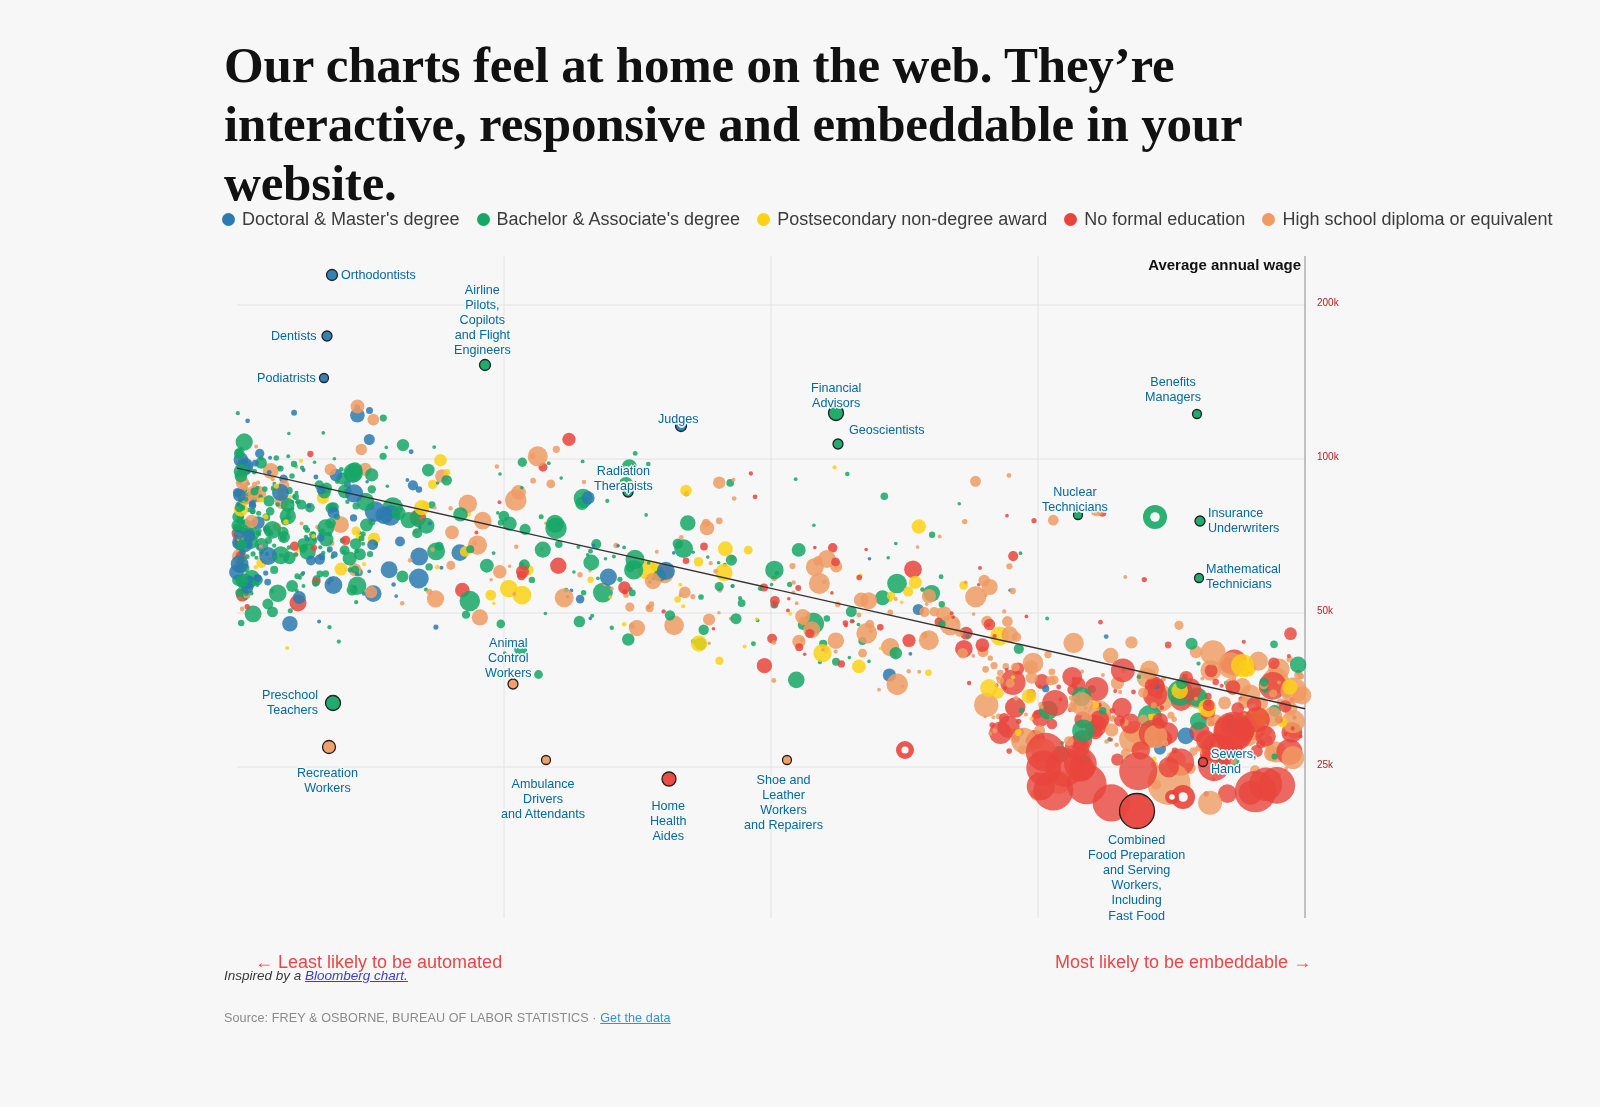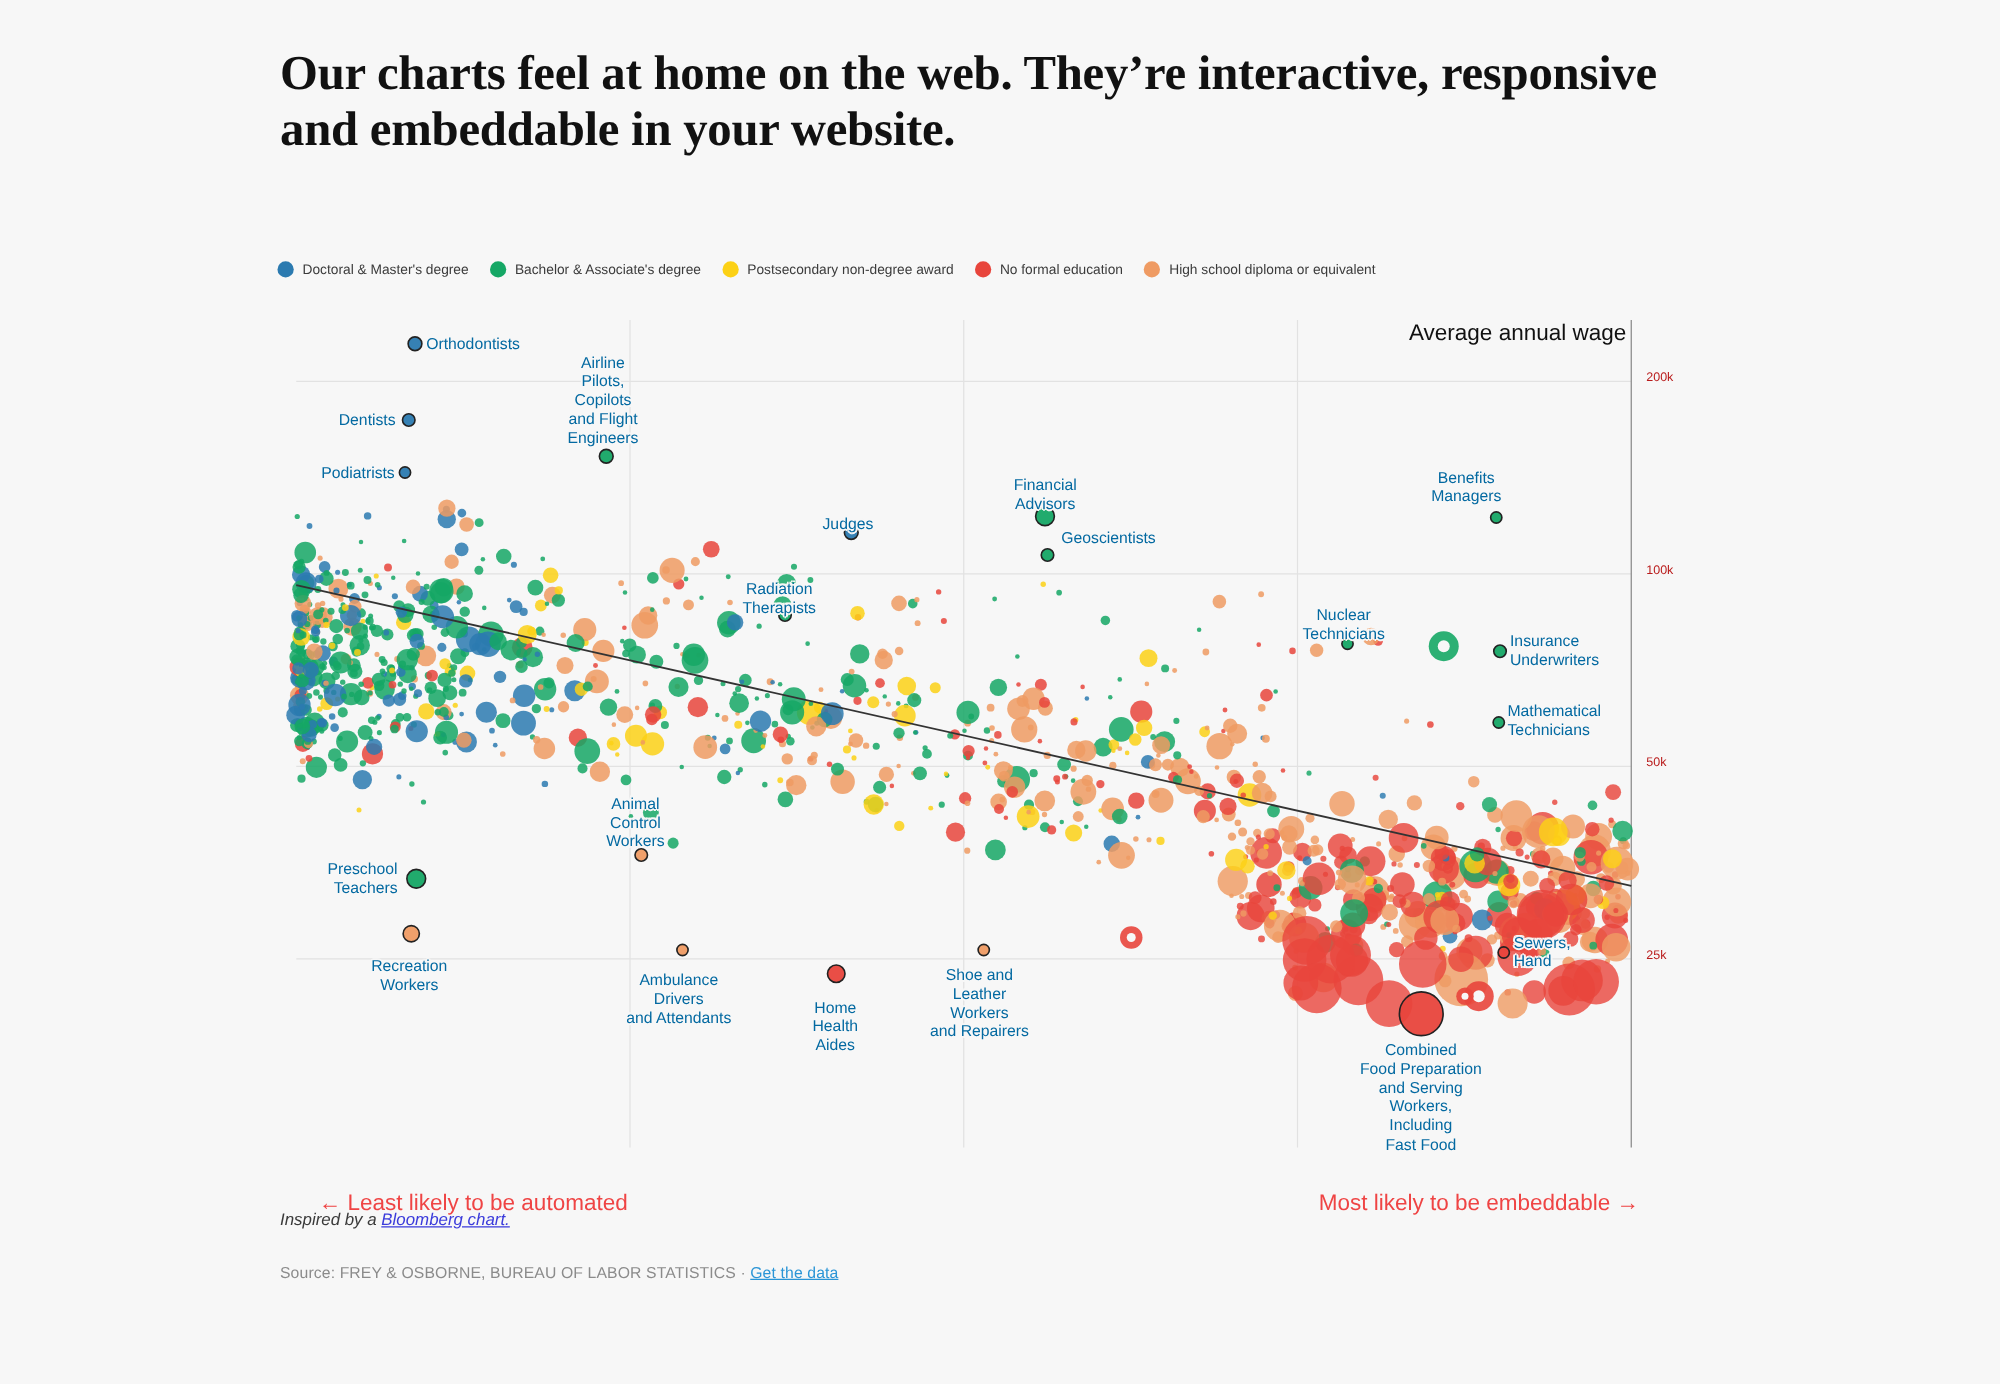--- a/index.html
+++ b/index.html
@@ -10,52 +10,52 @@
     color:#222;
     overflow:hidden;
   }
   #root { position:relative; width:1600px; height:1107px; }
 
   
   .headline {
     position:absolute; left:224px; top:36px; width:1120px;
     font-family:"Liberation Serif", serif;
     font-weight:bold;
-    font-size:39px;
+    font-size:51px;
     line-height:1.16;
     letter-spacing:-0.2px;
     color:#111;
   }
 
   
   .chart-title {
     position:absolute; left:224px; top:167px;
     font-size:21.5px; font-weight:400; color:#1a1a1a;
   }
   .legend {
     position:absolute; left:222px; top:209px;
     display:flex; align-items:center; gap:17px;
     white-space:nowrap;
   }
   .legend-item { display:flex; align-items:center; gap:7px; }
   .legend-swatch { width:13px; height:13px; border-radius:50%; display:block; }
-  .legend-label { font-size:11px; color:#3b3b3b; }
+  .legend-label { font-size:18px; color:#3b3b3b; }
 
   
   .plot-wrap { position:absolute; left:0; top:0; width:1600px; height:1107px; }
   .plot-svg  { position:absolute; left:0; top:0; }
 
   .ytick-label {
     position:absolute;
     font-size:10px; color:#b91c1c;
     white-space:nowrap;
   }
   .axis-title {
     position:absolute; right:299px; top:256px;
-    font-size:18px; font-weight:normal; color:#111;
+    font-size:15px; font-weight:bold; color:#111;
     white-space:nowrap;
   }
   .axis-foot {
     position:absolute; top:952px;
     font-size:18px; color:#ef4444; white-space:nowrap;
   }
   .axis-foot.left  { left:255px; }
   .axis-foot.right { left:1055px; }
 
   

